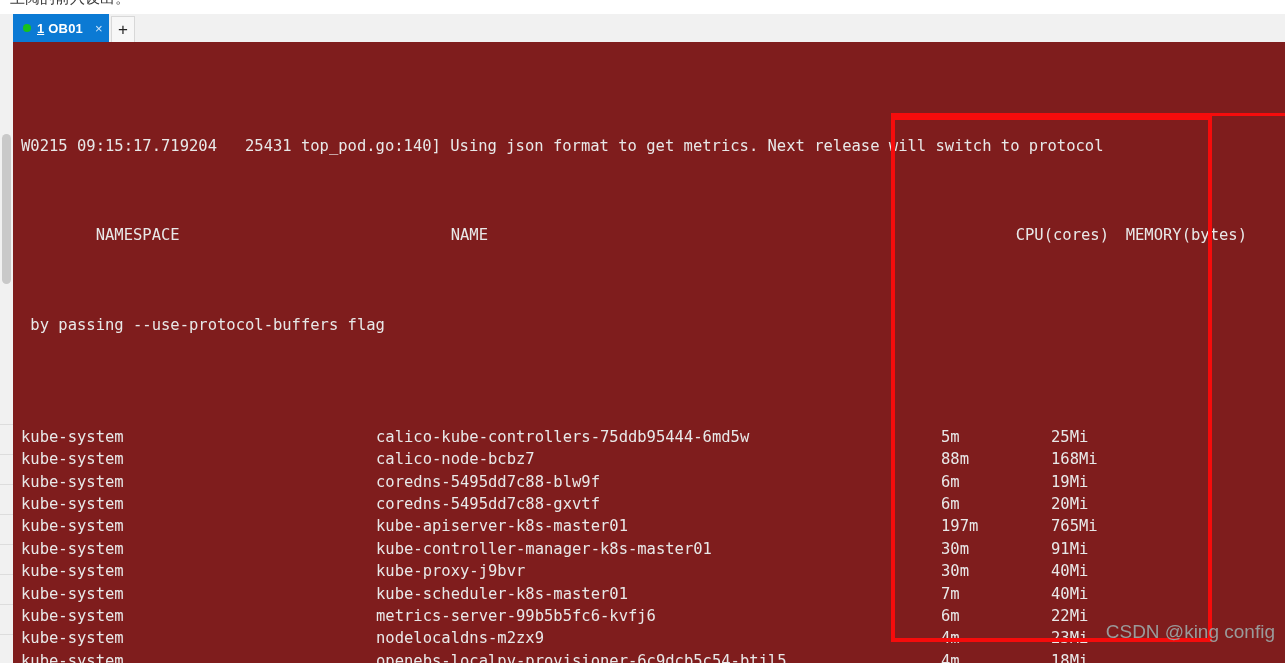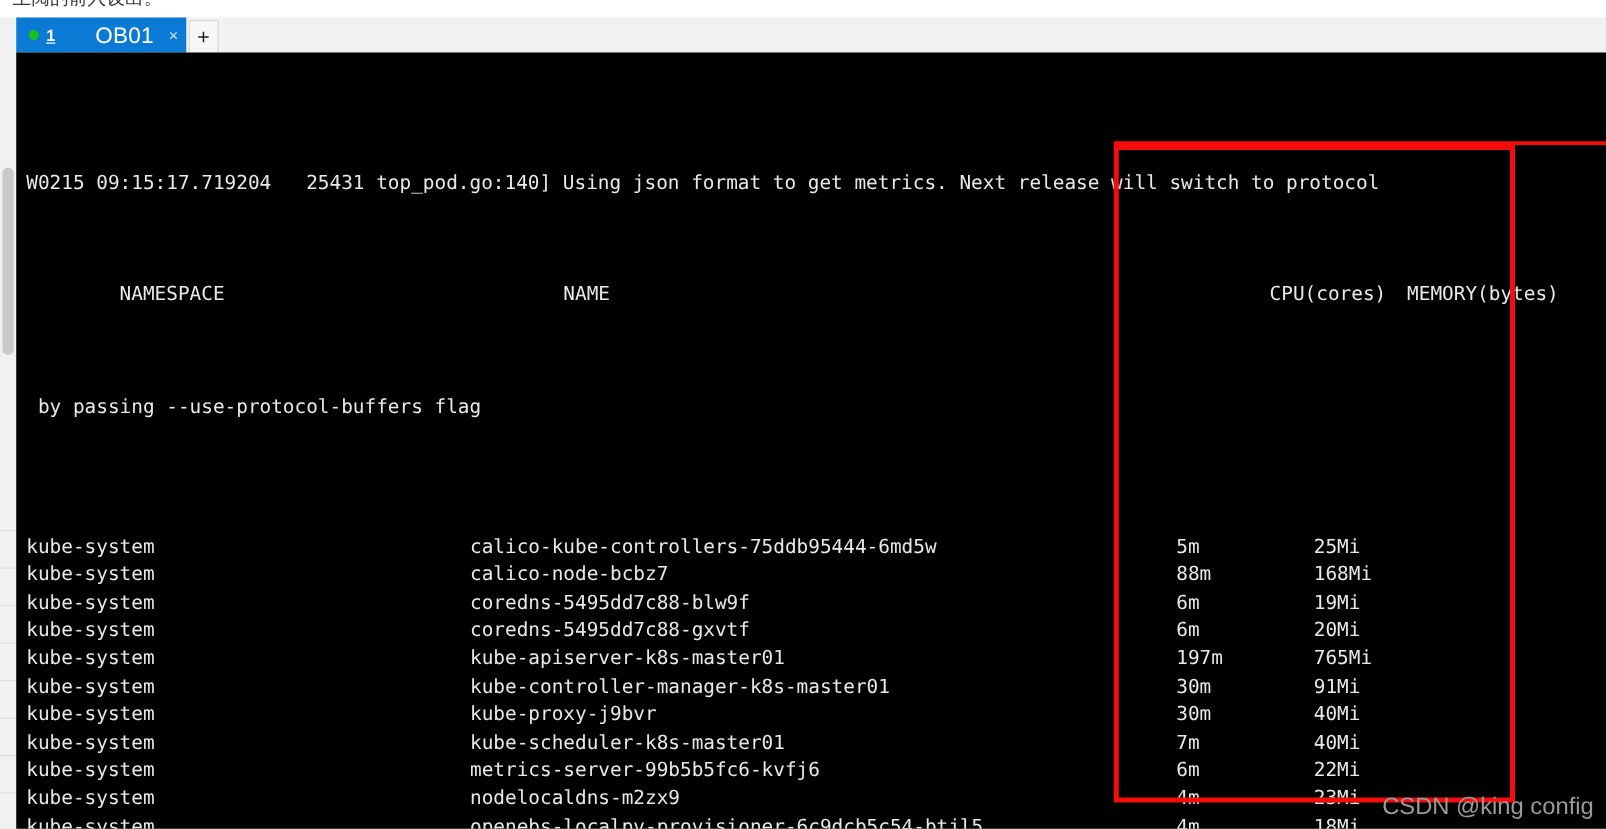--- a/index.html
+++ b/index.html
@@ -93,24 +93,23 @@
     margin-right: 6px;
     flex: 0 0 auto;
   }
   .tab .tab-index {
     font-size: 13px;
     font-weight: bold;
     text-decoration: underline;
     margin-right: 4px;
   }
   .tab .tab-title {
-    font-size: 18px;
-    font-weight: normal;
+    font-size: 13px;
+    font-weight: bold;
     letter-spacing: .2px;
-    margin-left: 28px;
   }
   .tab .tab-close {
     margin-left: 12px;
     font-size: 13px;
     color: #cfe6fb;
     line-height: 1;
     cursor: pointer;
   }
   #newtab {
     width: 24px;
@@ -128,21 +127,21 @@
     cursor: pointer;
   }
 
   
   #terminal {
     position: absolute;
     left: 13px;
     top: 42px;
     width: 1272px;
     height: 621px;
-    background: #000000;
+    background: #7f1d1d;
     overflow: hidden;
   }
   #term-inner {
     position: absolute;
     left: 8px;
     top: 3px;
     font-family: "DejaVu Sans Mono", "Liberation Mono", monospace;
     font-size: 15.5px;
     line-height: 22.4px;
     color: #e8e8e8;
@@ -176,21 +175,21 @@
     top: 71px;
     width: 407px;
     height: 3px;
     background: #f60c0c;
   }
 
   
   #watermark {
     position: absolute;
     right: 10px;
-    bottom: 6px;
+    bottom: 20px;
     font-size: 19px;
     color: #9a9a9a;
     font-family: "Liberation Sans", sans-serif;
     white-space: nowrap;
   }
 </style>
 </head>
 <body>
 
 <div id="page">

